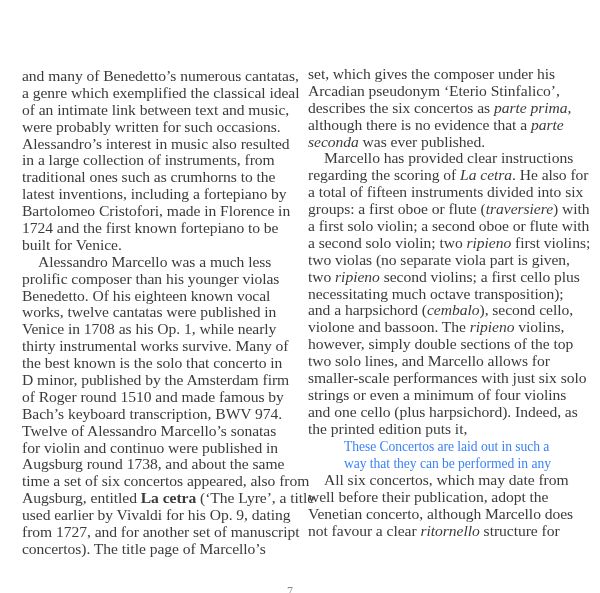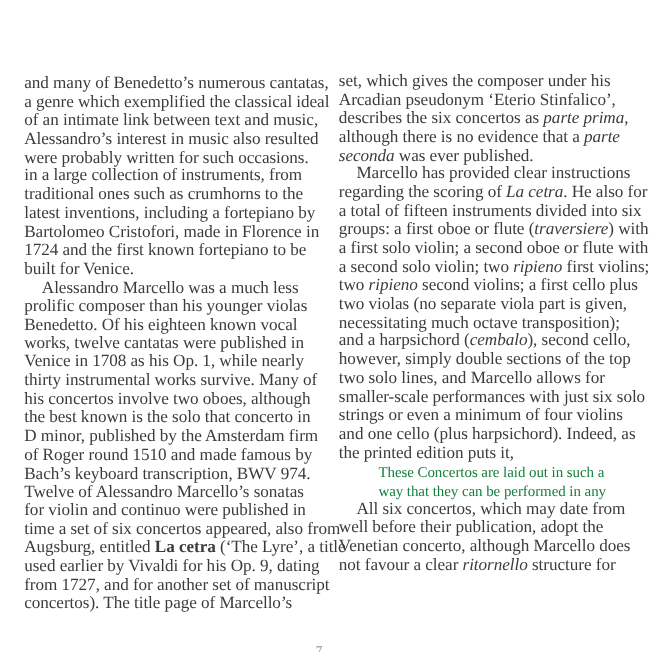--- a/index.html
+++ b/index.html
@@ -38,84 +38,85 @@
     height: 16.9px;
   }
   .indent { padding-left: 16px; }
   .quote-line {
     display: block;
     white-space: nowrap;
     padding-left: 36px;
     font-size: 13.6px;
     line-height: 17.2px;
     height: 17.2px;
-    color: #15803d;
+    color: #3b82f6;
   }
   .it { font-style: italic; }
   .bd { font-weight: bold; }
   .page-number {
     position: absolute;
     left: 287px;
     top: 572px;
     font-family: "Liberation Serif", "DejaVu Serif", serif;
     font-size: 12px;
     color: #8a8a8a;
   }
 </style>
 </head>
 <body>
 
 <div class="page">
   <div class="column col-left">
       <span class="line"><span>and many of Benedetto’s numerous cantatas,</span></span>
       <span class="line"><span>a genre which exemplified the classical ideal</span></span>
       <span class="line"><span>of an intimate link between text and music,</span></span>
+      <span class="line"><span>were probably written for such occasions.</span></span>
       <span class="line"><span>Alessandro’s interest in music also resulted</span></span>
-      <span class="line"><span>were probably written for such occasions.</span></span>
       <span class="line"><span>in a large collection of instruments, from</span></span>
       <span class="line"><span>traditional ones such as crumhorns to the</span></span>
       <span class="line"><span>latest inventions, including a fortepiano by</span></span>
       <span class="line"><span>Bartolomeo Cristofori, made in Florence in</span></span>
       <span class="line"><span>1724 and the first known fortepiano to be</span></span>
       <span class="line"><span>built for Venice.</span></span>
       <span class="line indent"><span>Alessandro Marcello was a much less</span></span>
       <span class="line"><span>prolific composer than his younger violas</span></span>
       <span class="line"><span>Benedetto. Of his eighteen known vocal</span></span>
       <span class="line"><span>works, twelve cantatas were published in</span></span>
       <span class="line"><span>Venice in 1708 as his Op. 1, while nearly</span></span>
       <span class="line"><span>thirty instrumental works survive. Many of</span></span>
-      <span class="line"><span>his concertos involve two oboes, although</span></span>
       <span class="line"><span>the best known is the solo that concerto in</span></span>
       <span class="line"><span>D minor, published by the Amsterdam firm</span></span>
       <span class="line"><span>of Roger round 1510 and made famous by</span></span>
       <span class="line"><span>Bach’s keyboard transcription, BWV 974.</span></span>
       <span class="line"><span>Twelve of Alessandro Marcello’s sonatas</span></span>
       <span class="line"><span>for violin and continuo were published in</span></span>
+      <span class="line"><span>Augsburg round 1738, and about the same</span></span>
       <span class="line"><span>time a set of six concertos appeared, also from</span></span>
       <span class="line"><span>Augsburg, entitled </span><span class="bd">La cetra</span><span> (‘The Lyre’, a title</span></span>
       <span class="line"><span>used earlier by Vivaldi for his Op. 9, dating</span></span>
       <span class="line"><span>from 1727, and for another set of manuscript</span></span>
       <span class="line"><span>concertos). The title page of Marcello’s</span></span>
     </div>
   <div class="column col-right">
       <span class="line"><span>set, which gives the composer under his</span></span>
       <span class="line"><span>Arcadian pseudonym ‘Eterio Stinfalico’,</span></span>
       <span class="line"><span>describes the six concertos as </span><span class="it">parte prima</span><span>,</span></span>
       <span class="line"><span>although there is no evidence that a </span><span class="it">parte</span></span>
       <span class="line"><span class="it">seconda</span><span> was ever published.</span></span>
       <span class="line indent"><span>Marcello has provided clear instructions</span></span>
       <span class="line"><span>regarding the scoring of </span><span class="it">La cetra</span><span>. He also for</span></span>
       <span class="line"><span>a total of fifteen instruments divided into six</span></span>
       <span class="line"><span>groups: a first oboe or flute (</span><span class="it">traversiere</span><span>) with</span></span>
       <span class="line"><span>a first solo violin; a second oboe or flute with</span></span>
       <span class="line"><span>a second solo violin; two </span><span class="it">ripieno</span><span> first violins;</span></span>
+      <span class="line"><span>two violas (no separate viola part is given,</span></span>
       <span class="line"><span>two </span><span class="it">ripieno</span><span> second violins; a first cello plus</span></span>
-      <span class="line"><span>two violas (no separate viola part is given,</span></span>
       <span class="line"><span>necessitating much octave transposition);</span></span>
       <span class="line"><span>and a harpsichord (</span><span class="it">cembalo</span><span>), second cello,</span></span>
+      <span class="line"><span>violone and bassoon. The </span><span class="it">ripieno</span><span> violins,</span></span>
       <span class="line"><span>however, simply double sections of the top</span></span>
       <span class="line"><span>two solo lines, and Marcello allows for</span></span>
       <span class="line"><span>smaller-scale performances with just six solo</span></span>
       <span class="line"><span>strings or even a minimum of four violins</span></span>
       <span class="line"><span>and one cello (plus harpsichord). Indeed, as</span></span>
       <span class="line"><span>the printed edition puts it,</span></span>
       <span class="quote-line"><span>These Concertos are laid out in such a</span></span>
       <span class="quote-line"><span>way that they can be performed in any</span></span>
       <span class="line indent"><span>All six concertos, which may date from</span></span>
       <span class="line"><span>well before their publication, adopt the</span></span>

